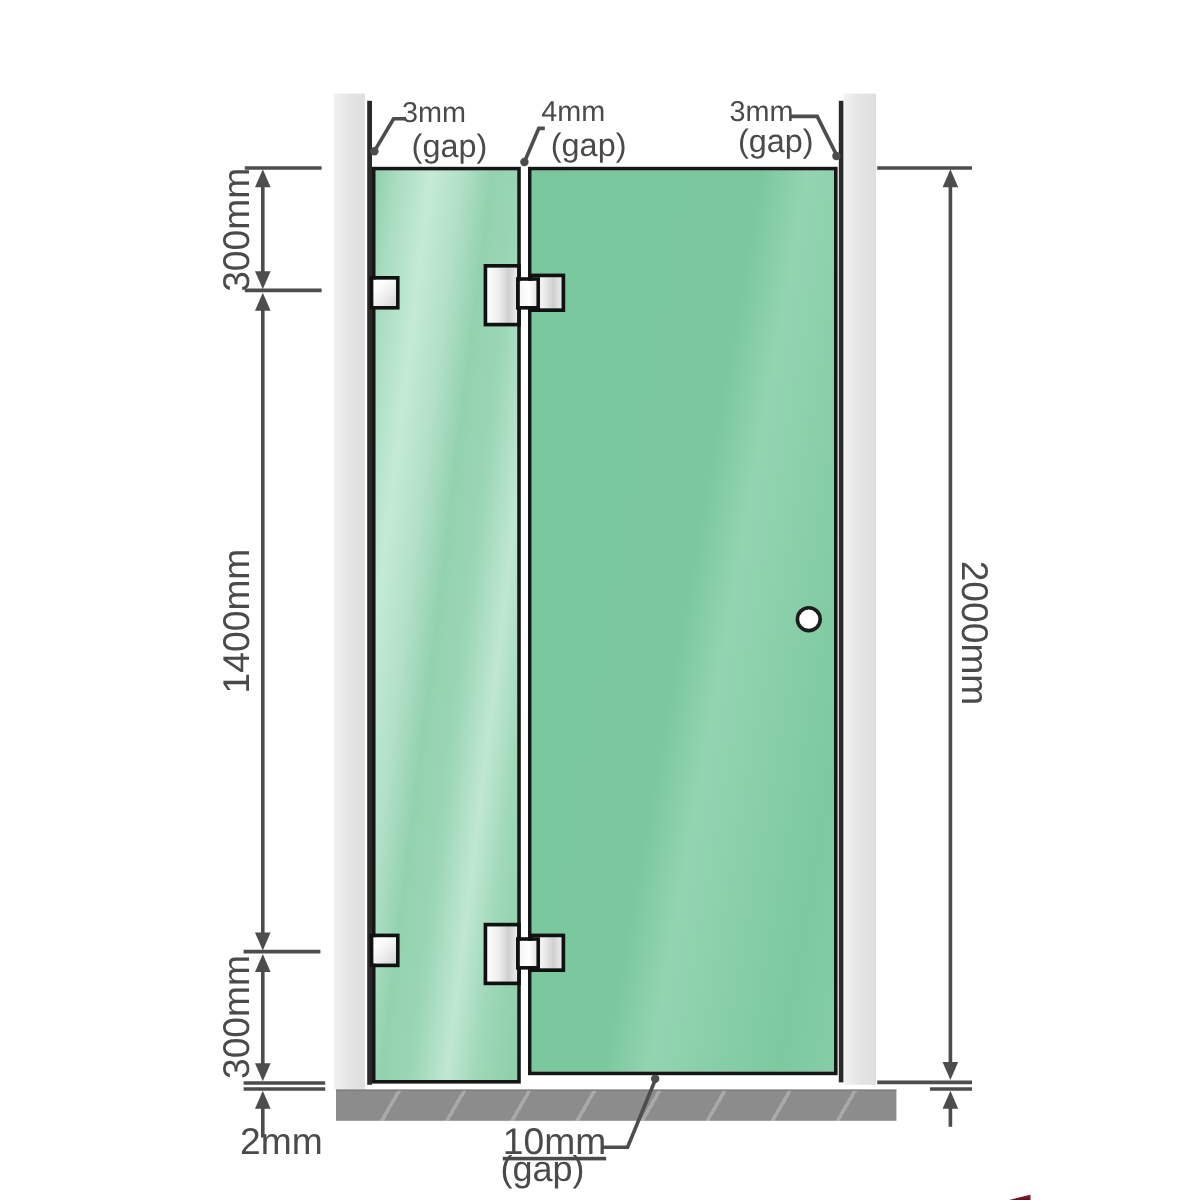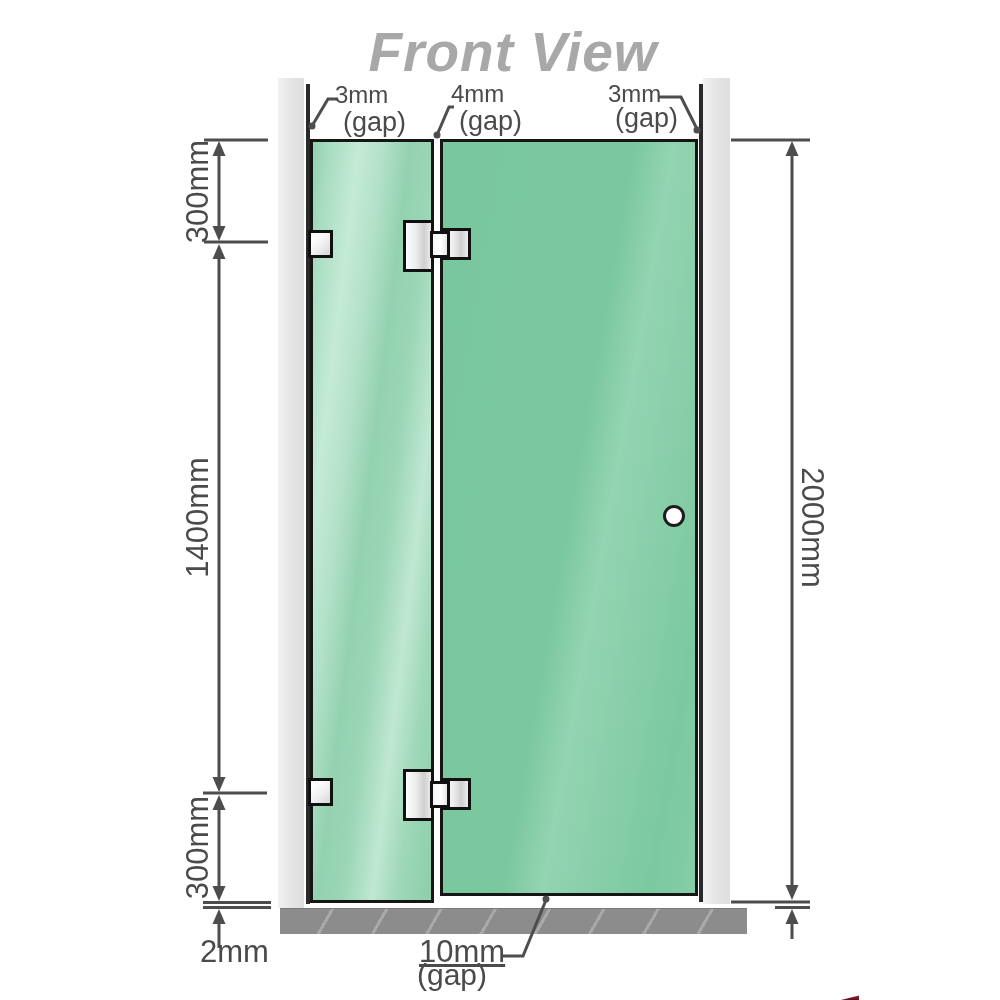--- a/index.html
+++ b/index.html
@@ -81,21 +81,20 @@
     background:linear-gradient(180deg,#9c2a3c,#5c0d1c);
     clip-path:polygon(0% 100%,100% 10%,100% 100%,5% 100%);
   }
   svg.overlay{left:0;top:0;pointer-events:none;}
 </style>
 </head>
 <body>
 
 <div id="canvas">
 
-  <div class="abs title">Front View</div>
 
   <div class="abs wall-channel left"></div>
   <div class="abs wall-line left"></div>
   <div class="abs wall-line right"></div>
   <div class="abs wall-channel right"></div>
 
   <div class="abs glass fixed-panel"></div>
   <div class="abs glass door-panel"></div>
 
   <div class="abs bracket top"></div>

